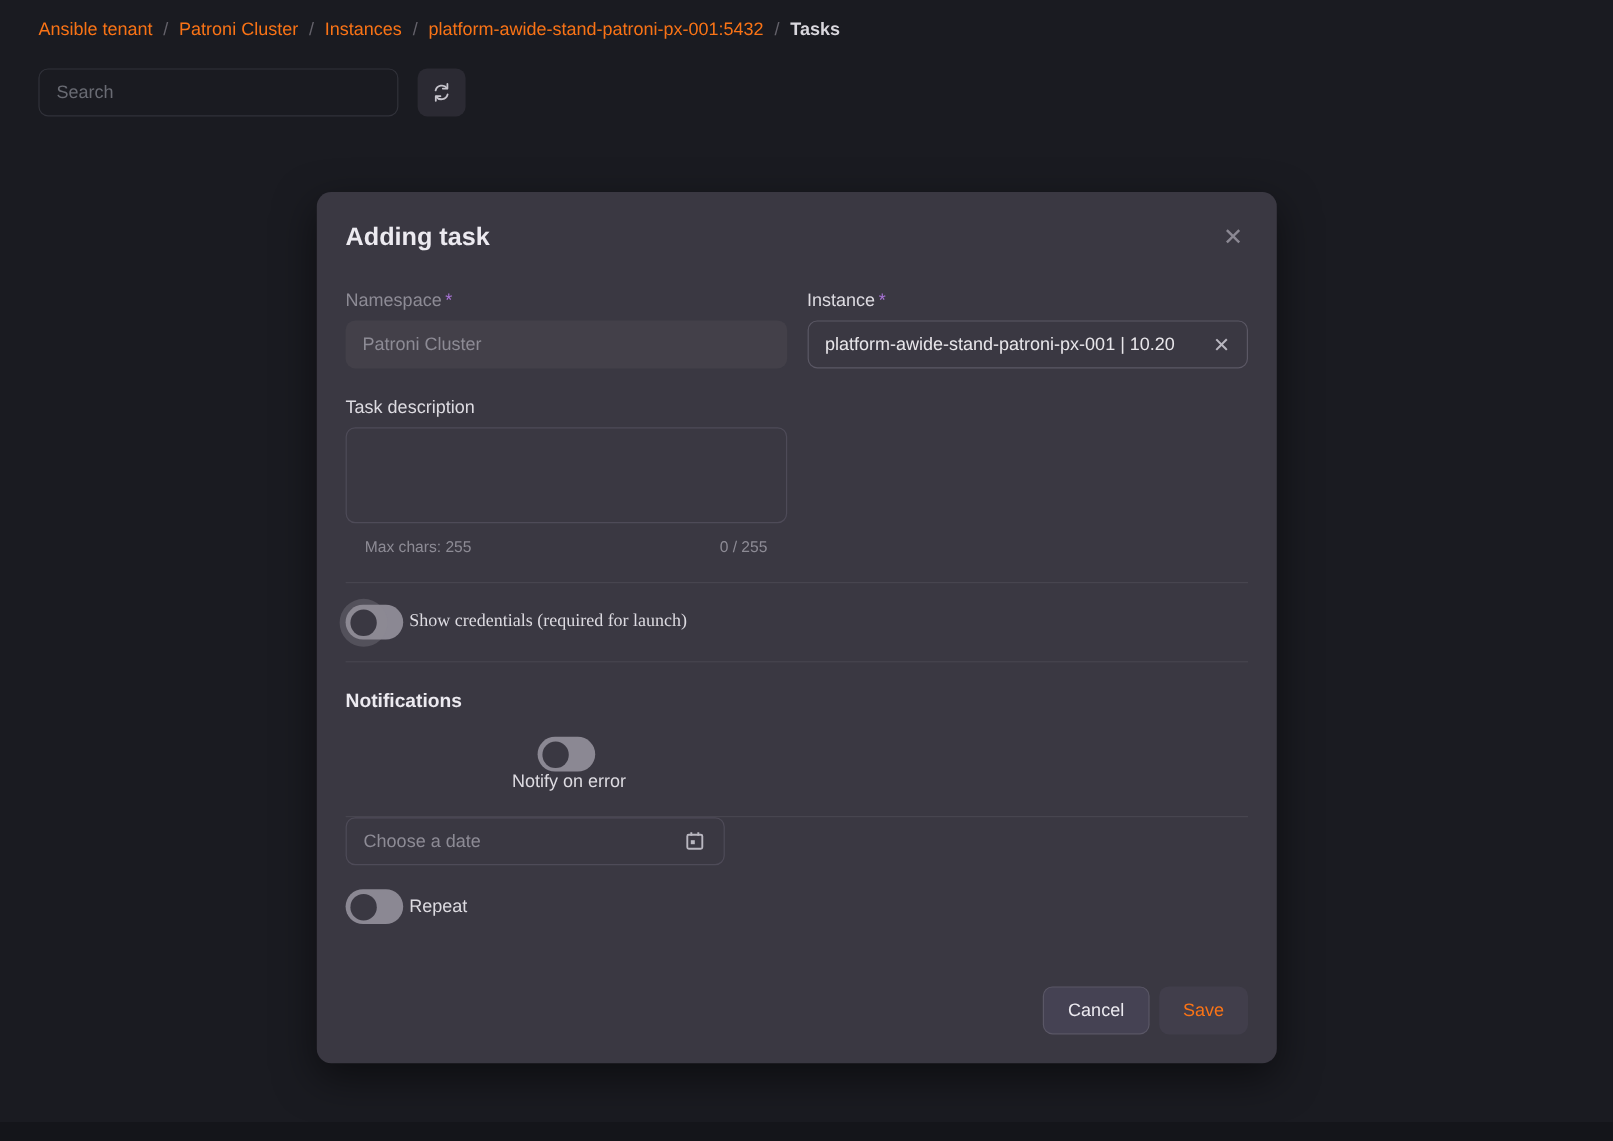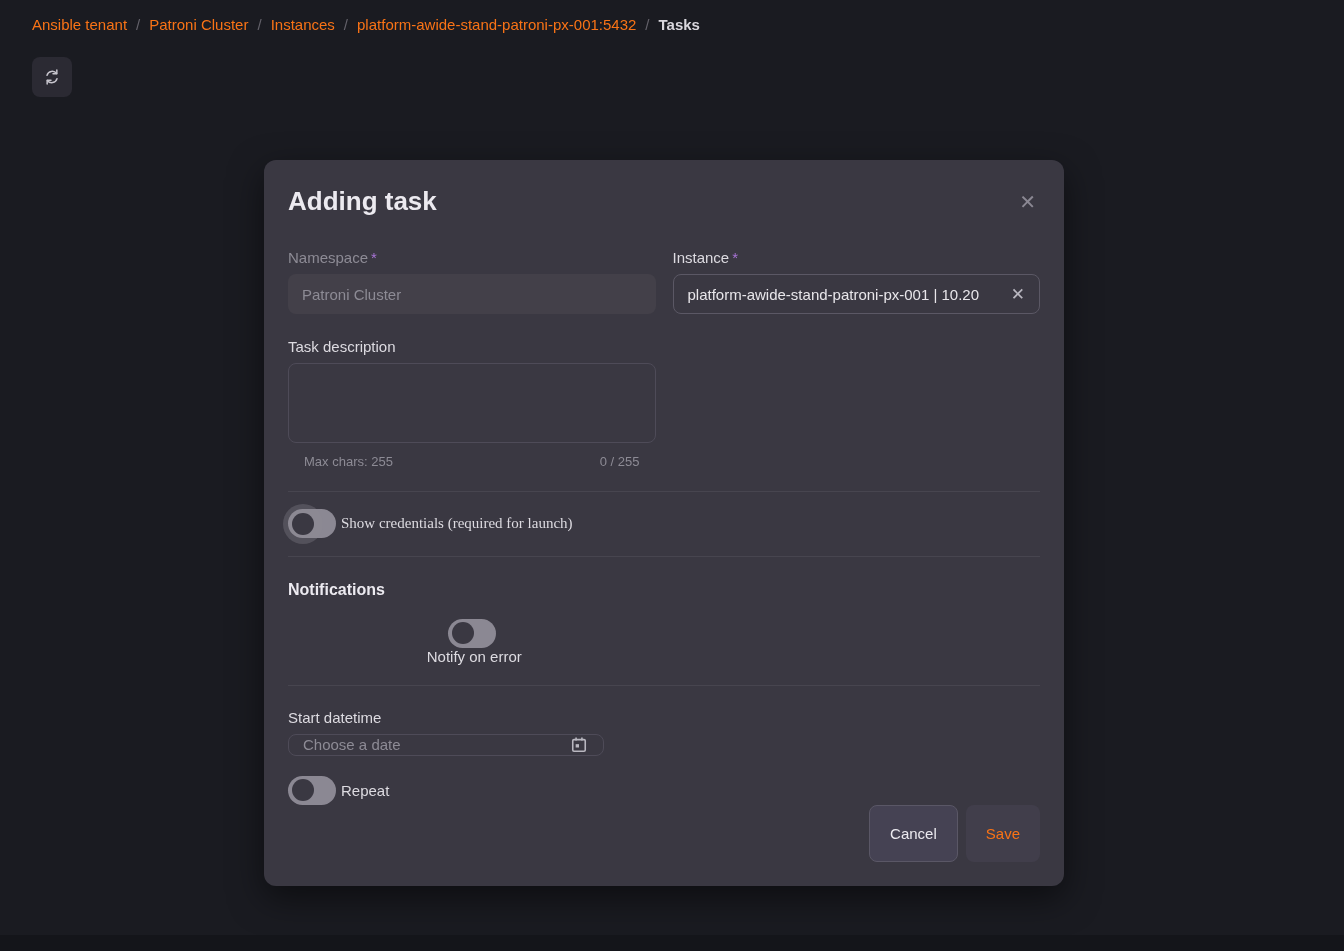--- a/index.html
+++ b/index.html
@@ -35,21 +35,21 @@
   }
   
   .modal {
     position:absolute; left:264px; top:160px; width:800px; height:726px;
     background:#3a3842; border-radius:12px;
     box-shadow:0 12px 34px rgba(0,0,0,0.5);
     display:flex; flex-direction:column;
     padding:26px 24px 24px;
   }
   .modal-head { display:flex; align-items:center; justify-content:space-between; margin-bottom:32px; }
-  .modal-title { font-size:26px; font-weight:700; color:#eceaf0; }
+  .modal-title { font-size:21px; font-weight:700; color:#eceaf0; }
   .icon-btn {
     background:none; border:none; cursor:pointer;
     color:#8b8893; font-size:20px; line-height:1; padding:2px 4px;
   }
   .grid2 { display:grid; grid-template-columns:1fr 1fr; column-gap:17px; }
   .field-label { font-size:15px; color:#dddbe1; margin-bottom:8px; display:block; }
   .field-label.dim { color:#8d8b95; }
   .req { color:#a873d6; margin-left:3px; }
   .input-like {
     height:40px; border-radius:8px; display:flex; align-items:center;
@@ -93,21 +93,21 @@
   .div3 { margin-top:13px; }
   .start-label { margin-top:24px; }
   .date-input {
     width:316px; height:40px; border-radius:8px; border:1px solid #4e4b58;
     display:flex; align-items:center; padding:0 14px; cursor:pointer;
   }
   .date-placeholder { flex:1; font-size:15px; color:#8d8b95; }
   .repeat-row { display:flex; align-items:center; margin-top:20px; }
   .modal-foot { margin-top:auto; display:flex; justify-content:flex-end; gap:8px; }
   .btn {
-    height:57px; border-radius:8px; font-size:15px; padding:0 20px;
+    height:40px; border-radius:8px; font-size:15px; padding:0 20px;
     cursor:pointer; font-family:"Liberation Sans", sans-serif;
   }
   .btn-cancel { background:#454253; border:1px solid #5a5766; color:#eceaf0; }
   .btn-save { background:#413e4b; border:none; color:#f97316; cursor:default; }
   .footer-strip { position:absolute; left:0; bottom:0; width:100%; height:16px; background:#14151a; }
   svg { display:block; }
 </style>
 </head>
 <body>
 
@@ -117,20 +117,21 @@
   <span class="bc-item">Patroni Cluster</span>
   <span class="bc-sep">/</span>
   <span class="bc-item">Instances</span>
   <span class="bc-sep">/</span>
   <span class="bc-item">platform-awide-stand-patroni-px-001:5432</span>
   <span class="bc-sep">/</span>
   <span class="bc-item bc-current">Tasks</span>
 </nav>
 
 <div class="toolbar">
+  <input class="search" type="text" placeholder="Search" style="">
   <button class="refresh-btn">
     <svg width="20" height="20" viewBox="0 0 24 24" fill="none" stroke="#c6c4cc" stroke-width="1.8" stroke-linecap="round" stroke-linejoin="round">
       <path d="M6 10 a 6.5 6.5 0 0 1 11.5 -2.2"></path>
       <polyline points="17.8,3.6 17.8,8.2 13.2,8.2"></polyline>
       <path d="M18 14 a 6.5 6.5 0 0 1 -11.5 2.2"></path>
       <polyline points="6.2,20.4 6.2,15.8 10.8,15.8"></polyline>
     </svg>
   </button>
 </div>
 
@@ -190,21 +191,20 @@
     <div class="notif-cell">
       <button class="toggle" aria-checked="false">
         <span class="knob"></span>
       </button>
       <span class="toggle-label">Notify on error</span>
     </div>
   </div>
 
   <hr class="divider div3">
 
-  <span class="field-label start-label">Start datetime</span>
   <div class="date-input">
     <span class="date-placeholder">Choose a date</span>
     <svg width="20" height="20" viewBox="0 0 24 24" fill="none" stroke="#b9b7c0" stroke-width="1.9" stroke-linejoin="round">
       <rect x="4.5" y="5.5" width="15" height="14" rx="1.5"></rect>
       <line x1="8.5" y1="3" x2="8.5" y2="6.5"></line>
       <line x1="15.5" y1="3" x2="15.5" y2="6.5"></line>
       <rect x="8" y="11" width="4" height="4" fill="#b9b7c0" stroke="none"></rect>
     </svg>
   </div>
 

